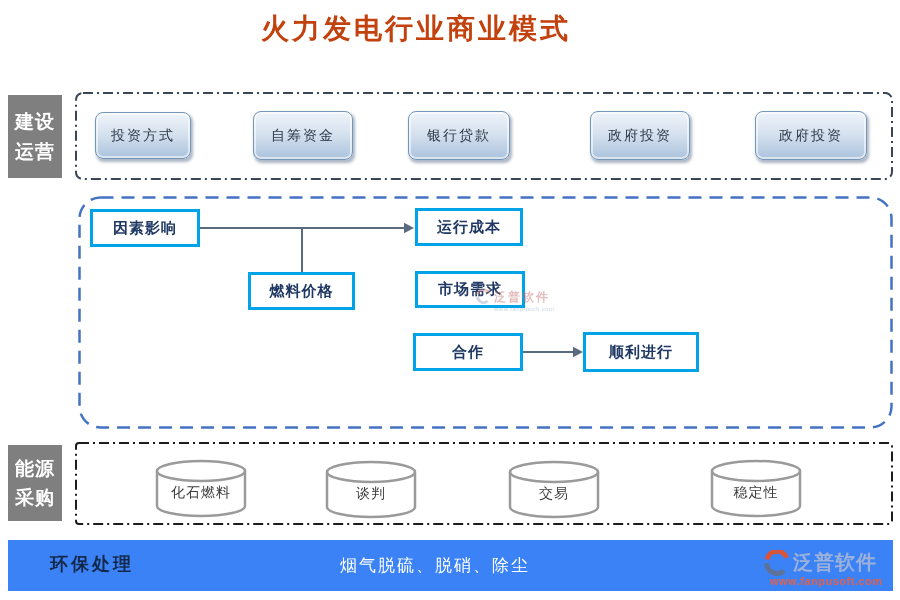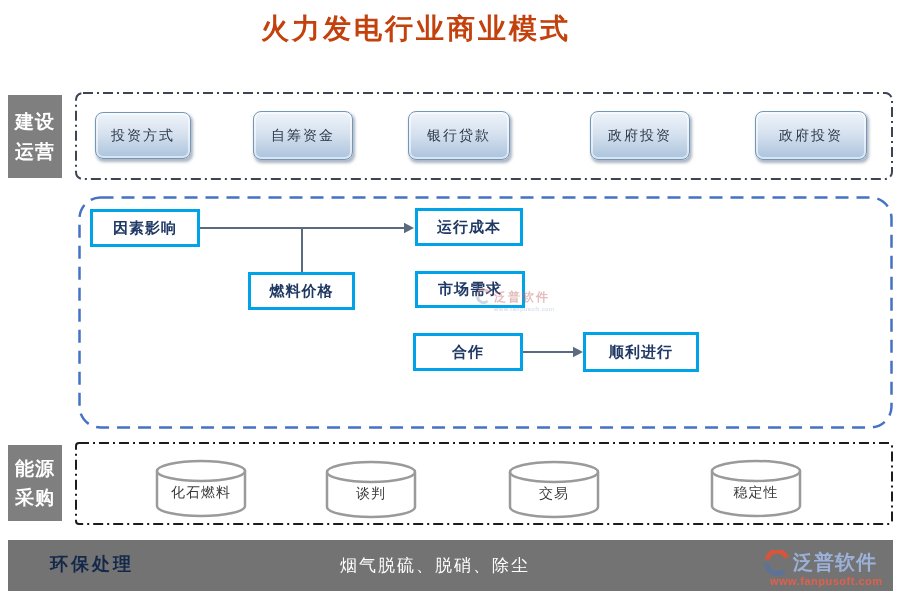--- a/index.html
+++ b/index.html
@@ -73,21 +73,21 @@
     position: absolute; left: 0; right: 0; top: 25px; text-align: center;
     font-size: 14px; color: #3c3c3c; letter-spacing: 1px;
   }
   #cyl-fossil      { left: 155px; top: 459px; }
   #cyl-negotiation { left: 325px; top: 460px; }
   #cyl-trade       { left: 508px; top: 460px; }
   #cyl-stability   { left: 710px; top: 459px; }
   
   #band-environment {
     position: absolute; left: 8px; top: 540px; width: 885px; height: 51px;
-    background: #737373;
+    background: #3b82f6;
   }
   #env-title {
     position: absolute; left: 42px; top: 12px; font-family: "Liberation Serif", serif;
     font-weight: bold; font-size: 18px; color: #14284a; letter-spacing: 3px;
   }
   #env-content {
     position: absolute; left: 332px; top: 14px; font-family: "Liberation Serif", serif;
     font-size: 17px; color: #fff; letter-spacing: 2px;
   }
   

